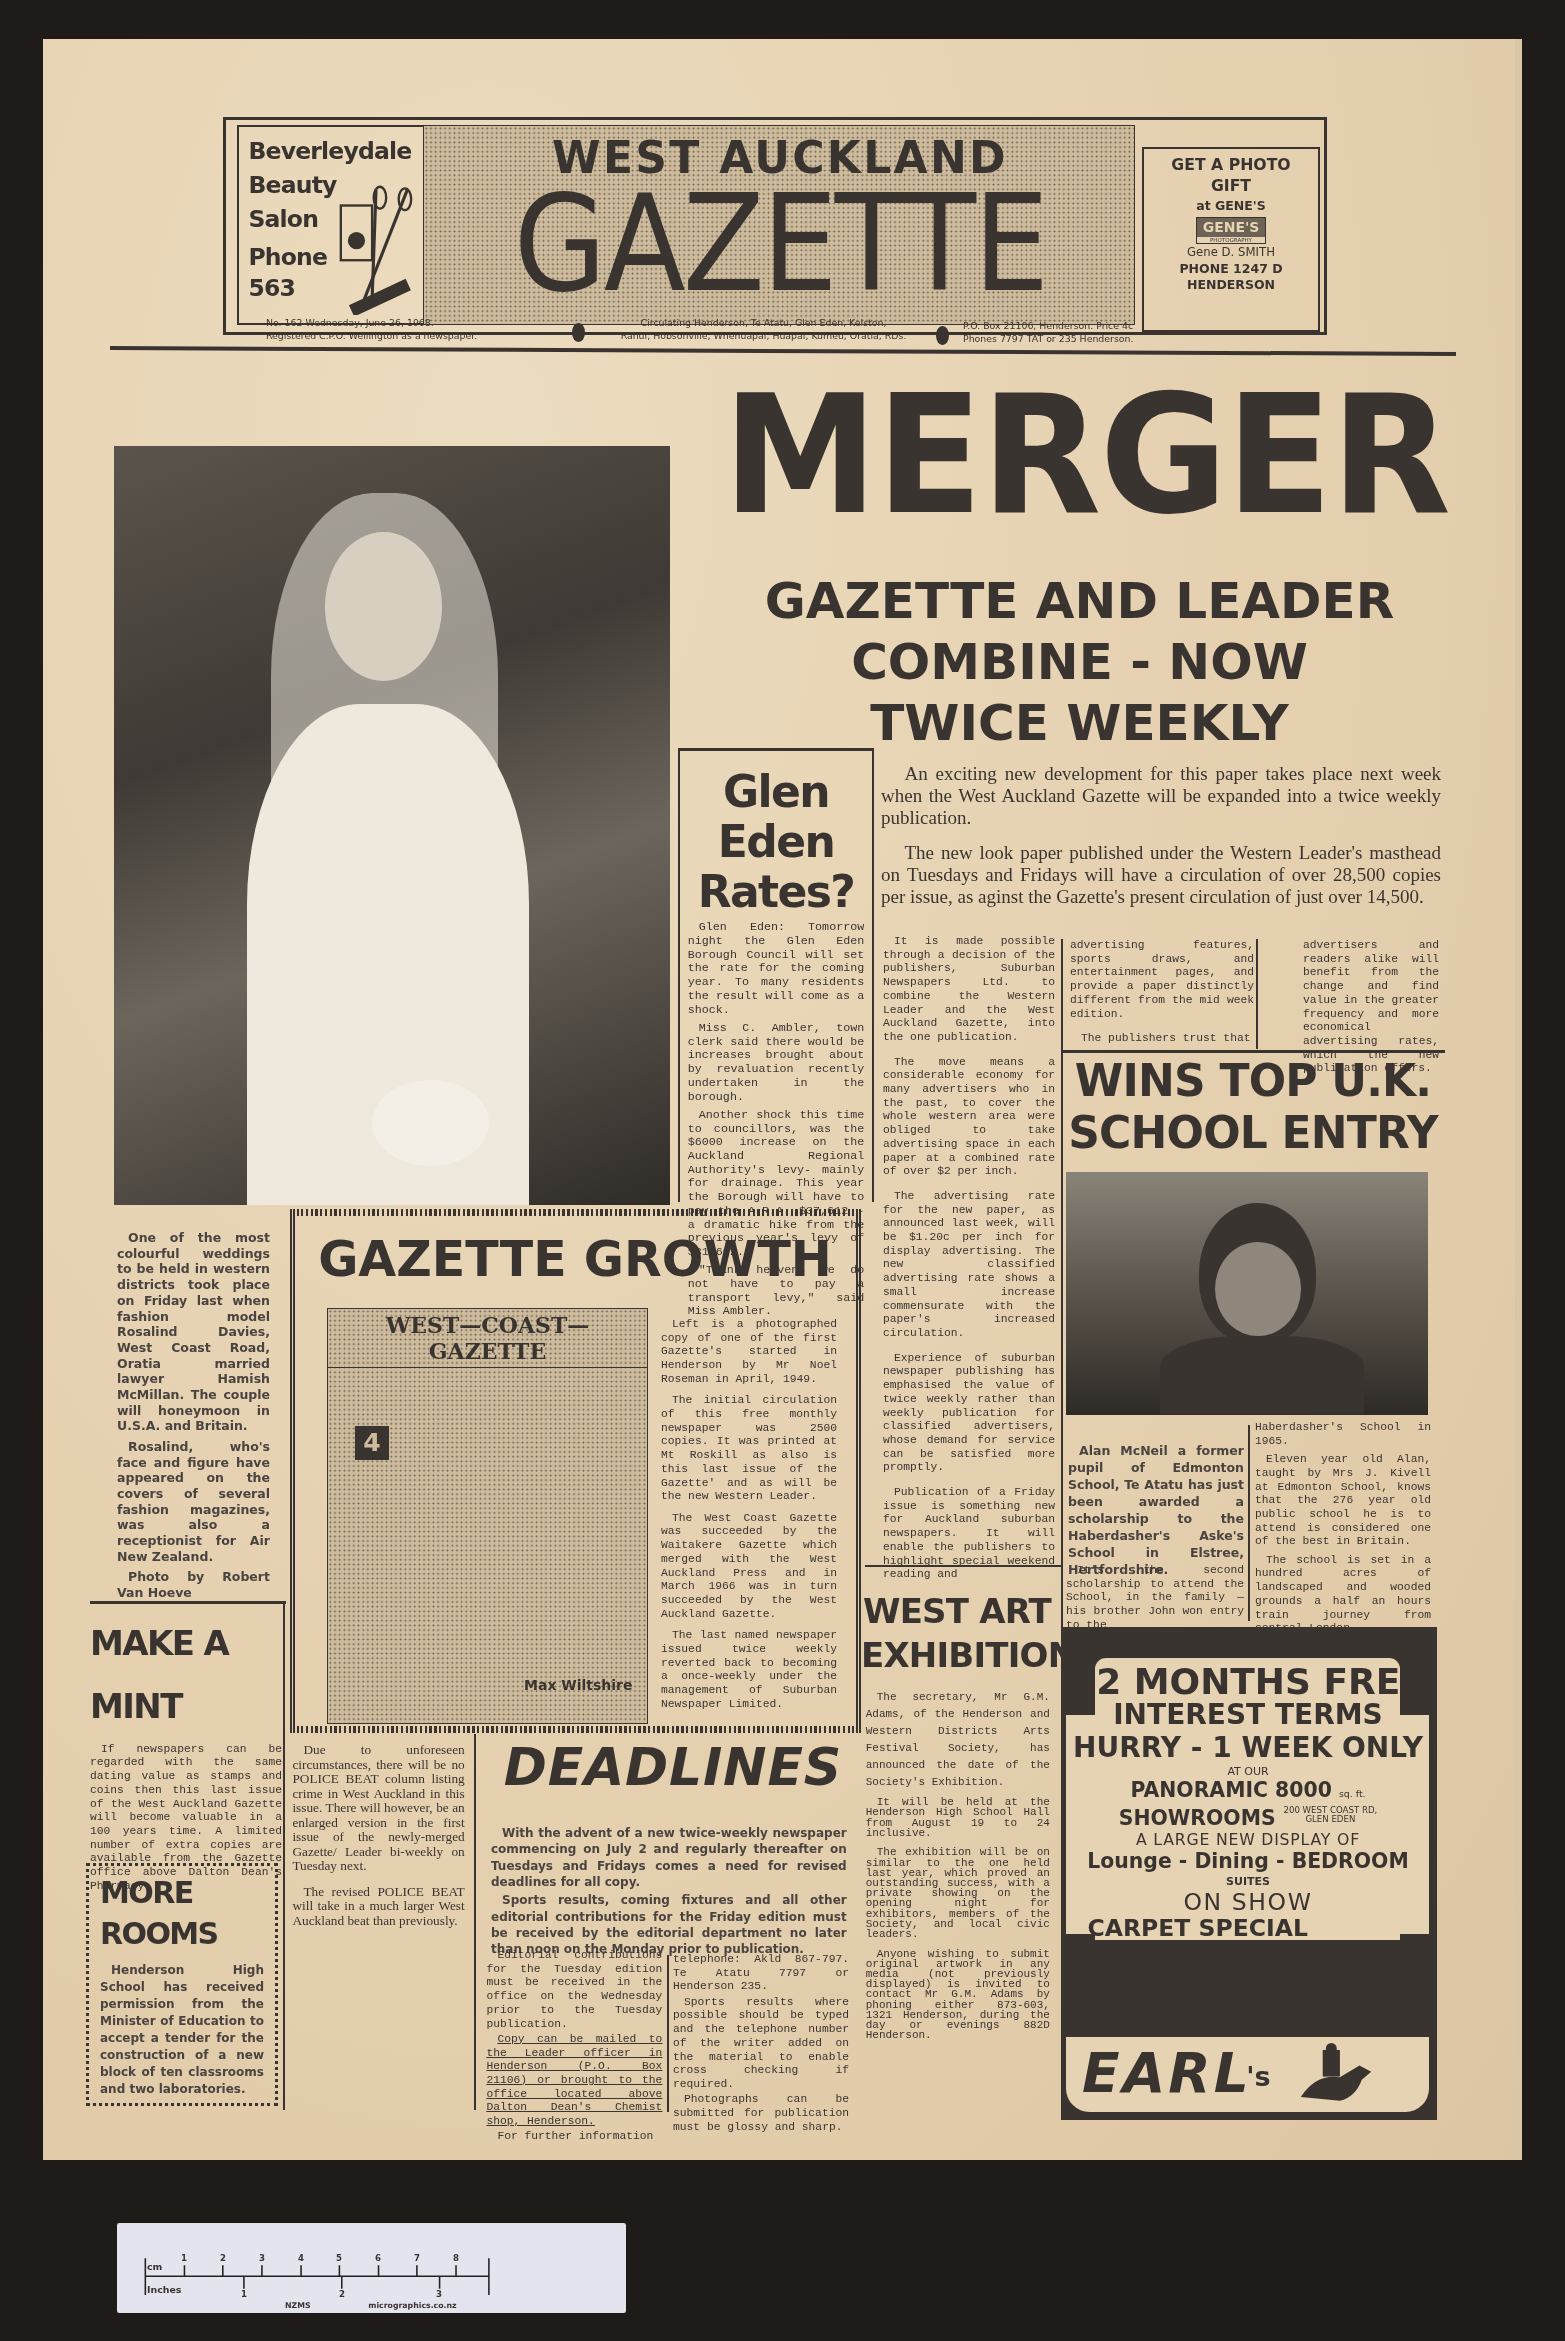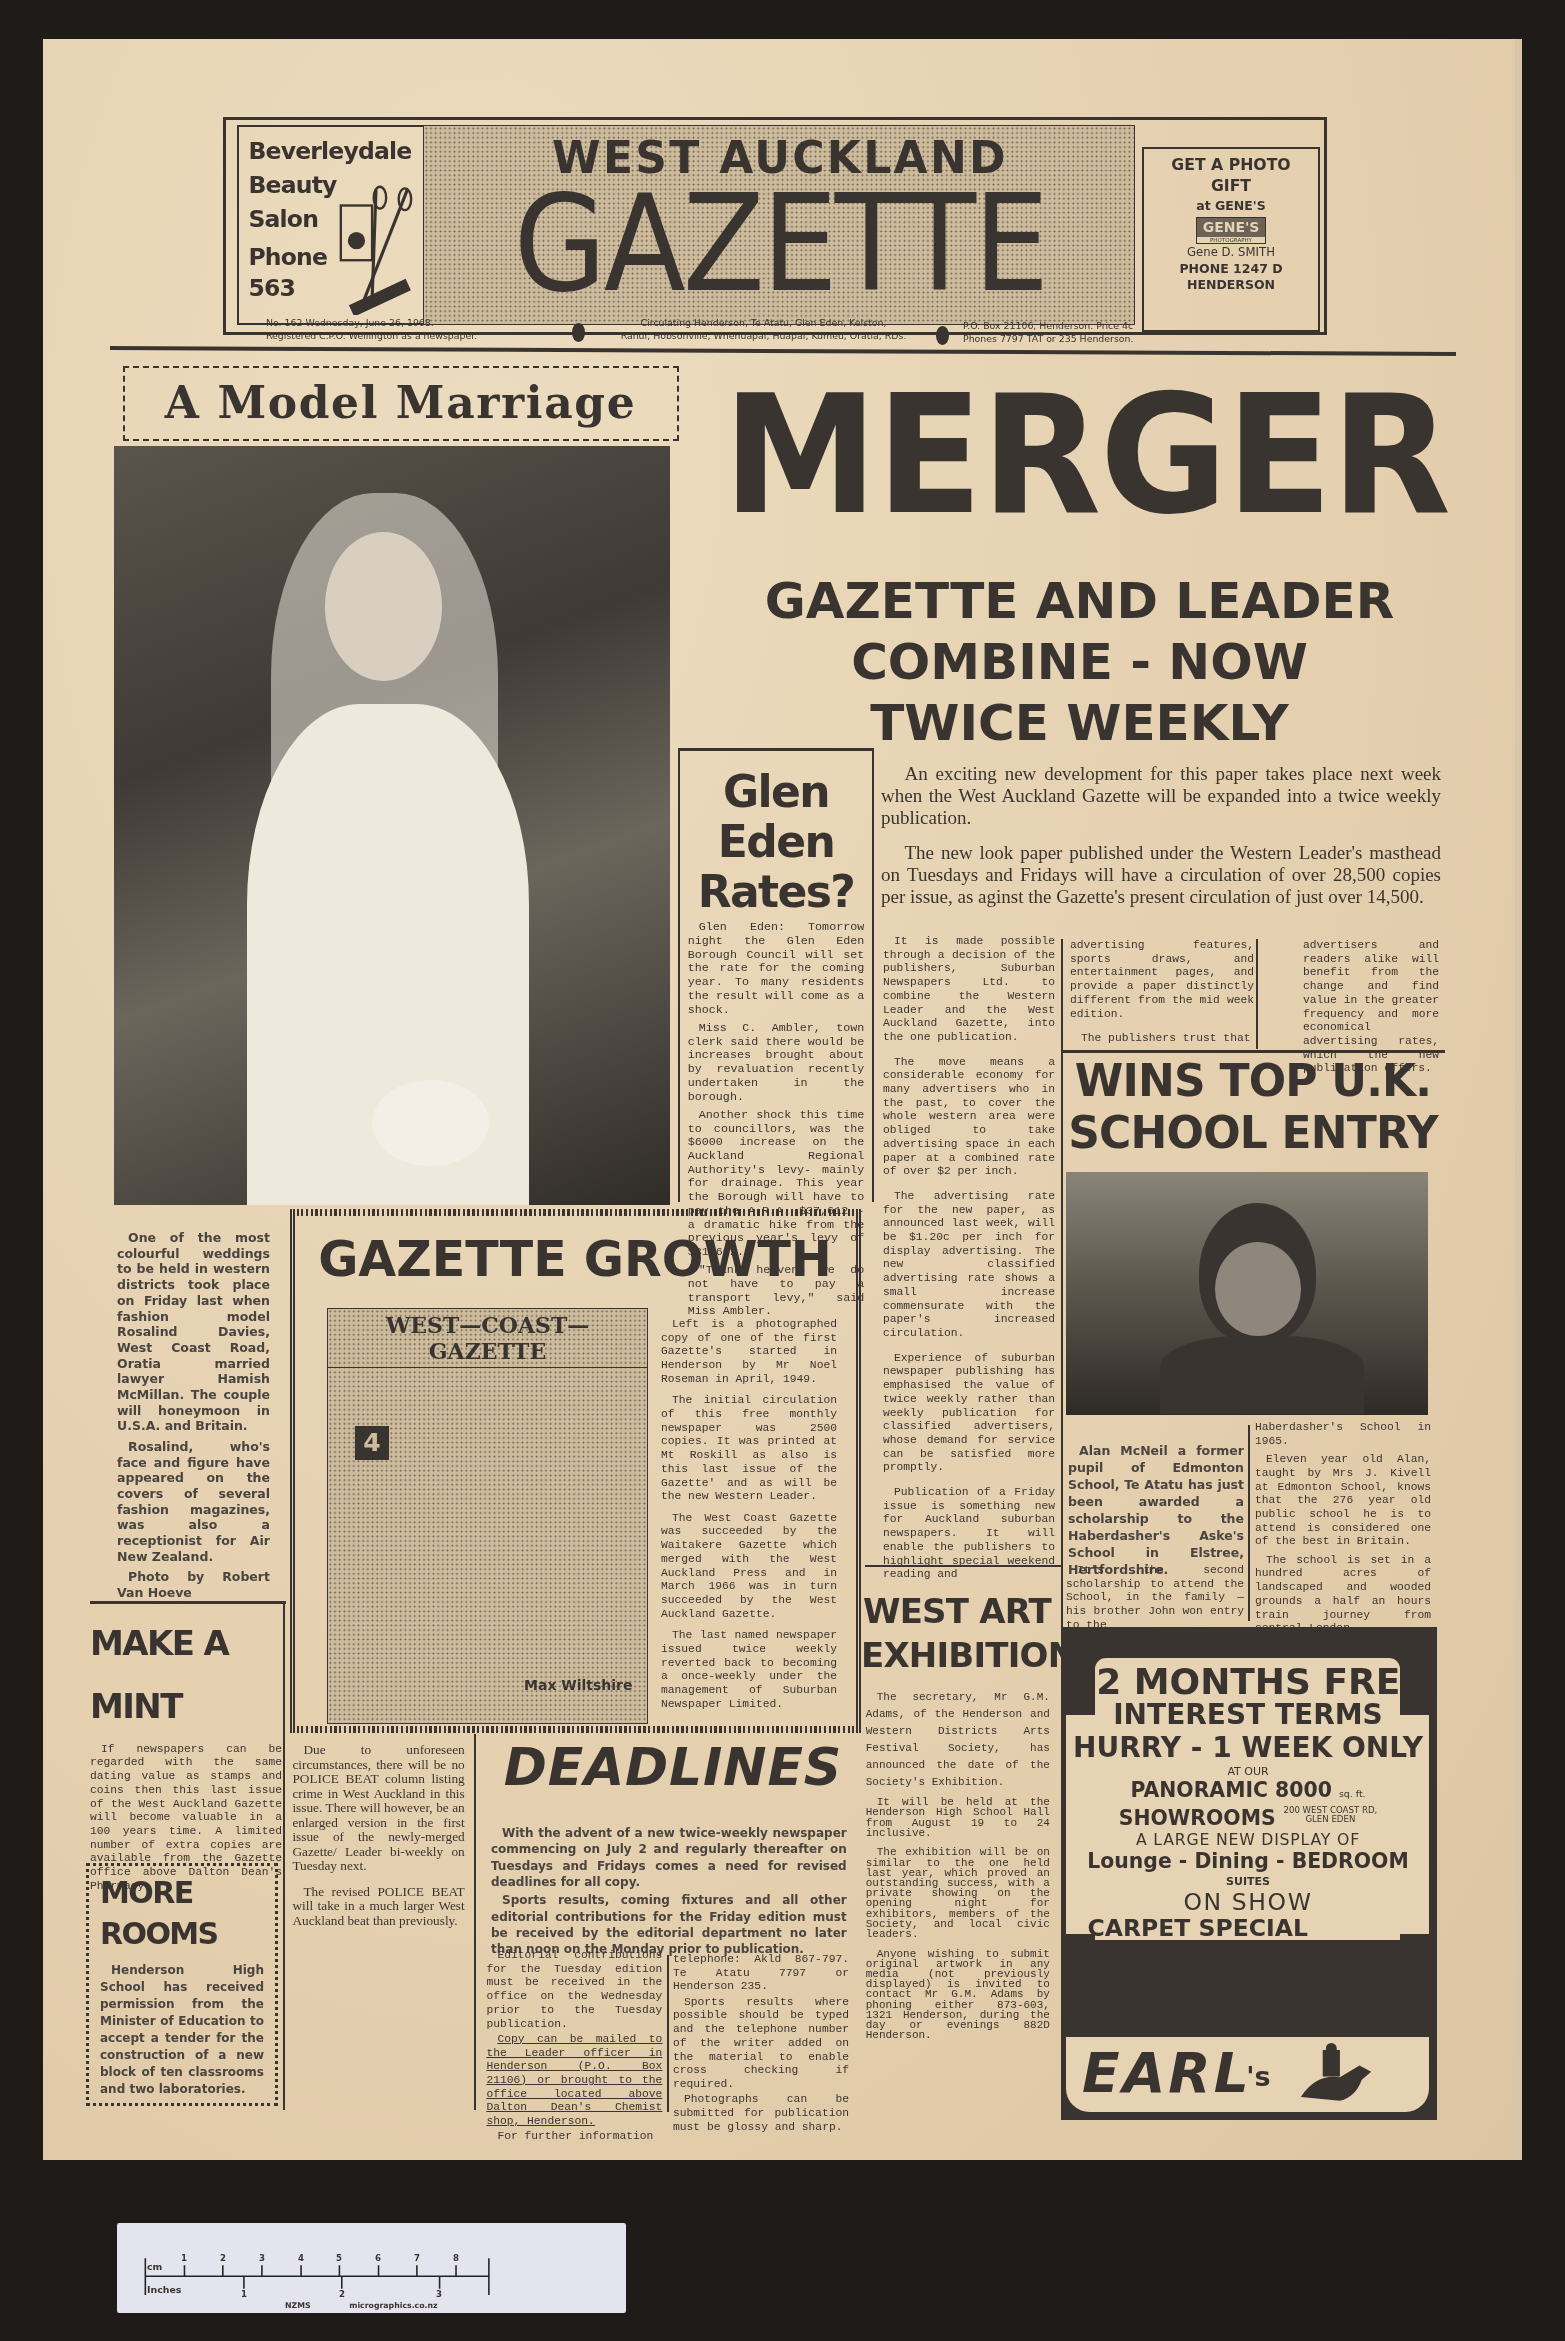--- a/index.html
+++ b/index.html
@@ -94,23 +94,20 @@
   </div>
   <div class="abs" style="left:701px; top:9.4px; width:12.5px; height:19px; border-radius:50%; background:#3a3430;"></div>
   <div class="abs" style="left:728px; top:3.1px;">
     <div>P.O. Box 21106, Henderson.  Price 4c</div>
     <div>Phones 7797 TAT or 235 Henderson.</div>
   </div>
 </div>
 <div class="rule" style="left:110px; top:349px; width:1346px; height:3.9px; transform:rotate(0.25deg);"></div>
 
 <div class="abs" style="left:110px; top:360px; width:571px; height:845px;">
-  <div class="abs center" style="left:12.5px; top:6.3px; width:556px; height:75px; border:2.3px dashed #3a3430;">
-    <div class="serif" style="font-size:44px; line-height:70px; font-weight:bold; letter-spacing:1.6px;">A Model Marriage</div>
-  </div>
   <div class="abs photo" style="left:3.9px; top:86px; width:556px; height:759px;">
     <div class="abs" style="left:157px; top:47px; width:227px; height:407px; border-radius:45% 45% 10% 10%; background:#e9e3d8; opacity:0.55;"></div>
     <div class="abs" style="left:211px; top:86px; width:117px; height:149px; border-radius:50%; background:#d9cfc0;"></div>
     <div class="abs" style="left:133px; top:258px; width:282px; height:501px; border-radius:40% 40% 0 0; background:#efe8dc;"></div>
     <div class="abs" style="left:258px; top:634px; width:117px; height:86px; border-radius:50%; background:#f4efe6;"></div>
   </div>
 </div>
 
 <div class="abs body-sans" style="left:117px; top:1205px; width:153px; font-size:12.5px; line-height:15.7px; font-weight:bold; color:#4a4440;">
   <p>One of the most colourful weddings to be held in western districts took place on Friday last when fashion model Rosalind Davies, West Coast Road, Oratia married lawyer Hamish McMillan. The couple will honeymoon in U.S.A. and Britain.</p>
@@ -327,16 +324,16 @@
   <span class="abs sans" style="left:181px; top:30px; font-size:8.6px; font-weight:bold;">4</span>
   <span class="abs sans" style="left:219px; top:30px; font-size:8.6px; font-weight:bold;">5</span>
   <span class="abs sans" style="left:258px; top:30px; font-size:8.6px; font-weight:bold;">6</span>
   <span class="abs sans" style="left:297px; top:30px; font-size:8.6px; font-weight:bold;">7</span>
   <span class="abs sans" style="left:336px; top:30px; font-size:8.6px; font-weight:bold;">8</span>
   <span class="abs sans" style="left:124px; top:66px; font-size:8.6px; font-weight:bold;">1</span>
   <span class="abs sans" style="left:222px; top:66px; font-size:8.6px; font-weight:bold;">2</span>
   <span class="abs sans" style="left:319px; top:66px; font-size:8.6px; font-weight:bold;">3</span>
   <div class="abs sans" style="left:168px; top:78px; font-size:7.8px; font-weight:bold;">
     <span>NZMS</span>
-    <span style="margin-left:5px;padding-left:31px;">micrographics.co.nz</span>
+    <span style="margin-left:24px;padding-left:31px;">micrographics.co.nz</span>
   </div>
 </div>
 
 
 </body></html>

